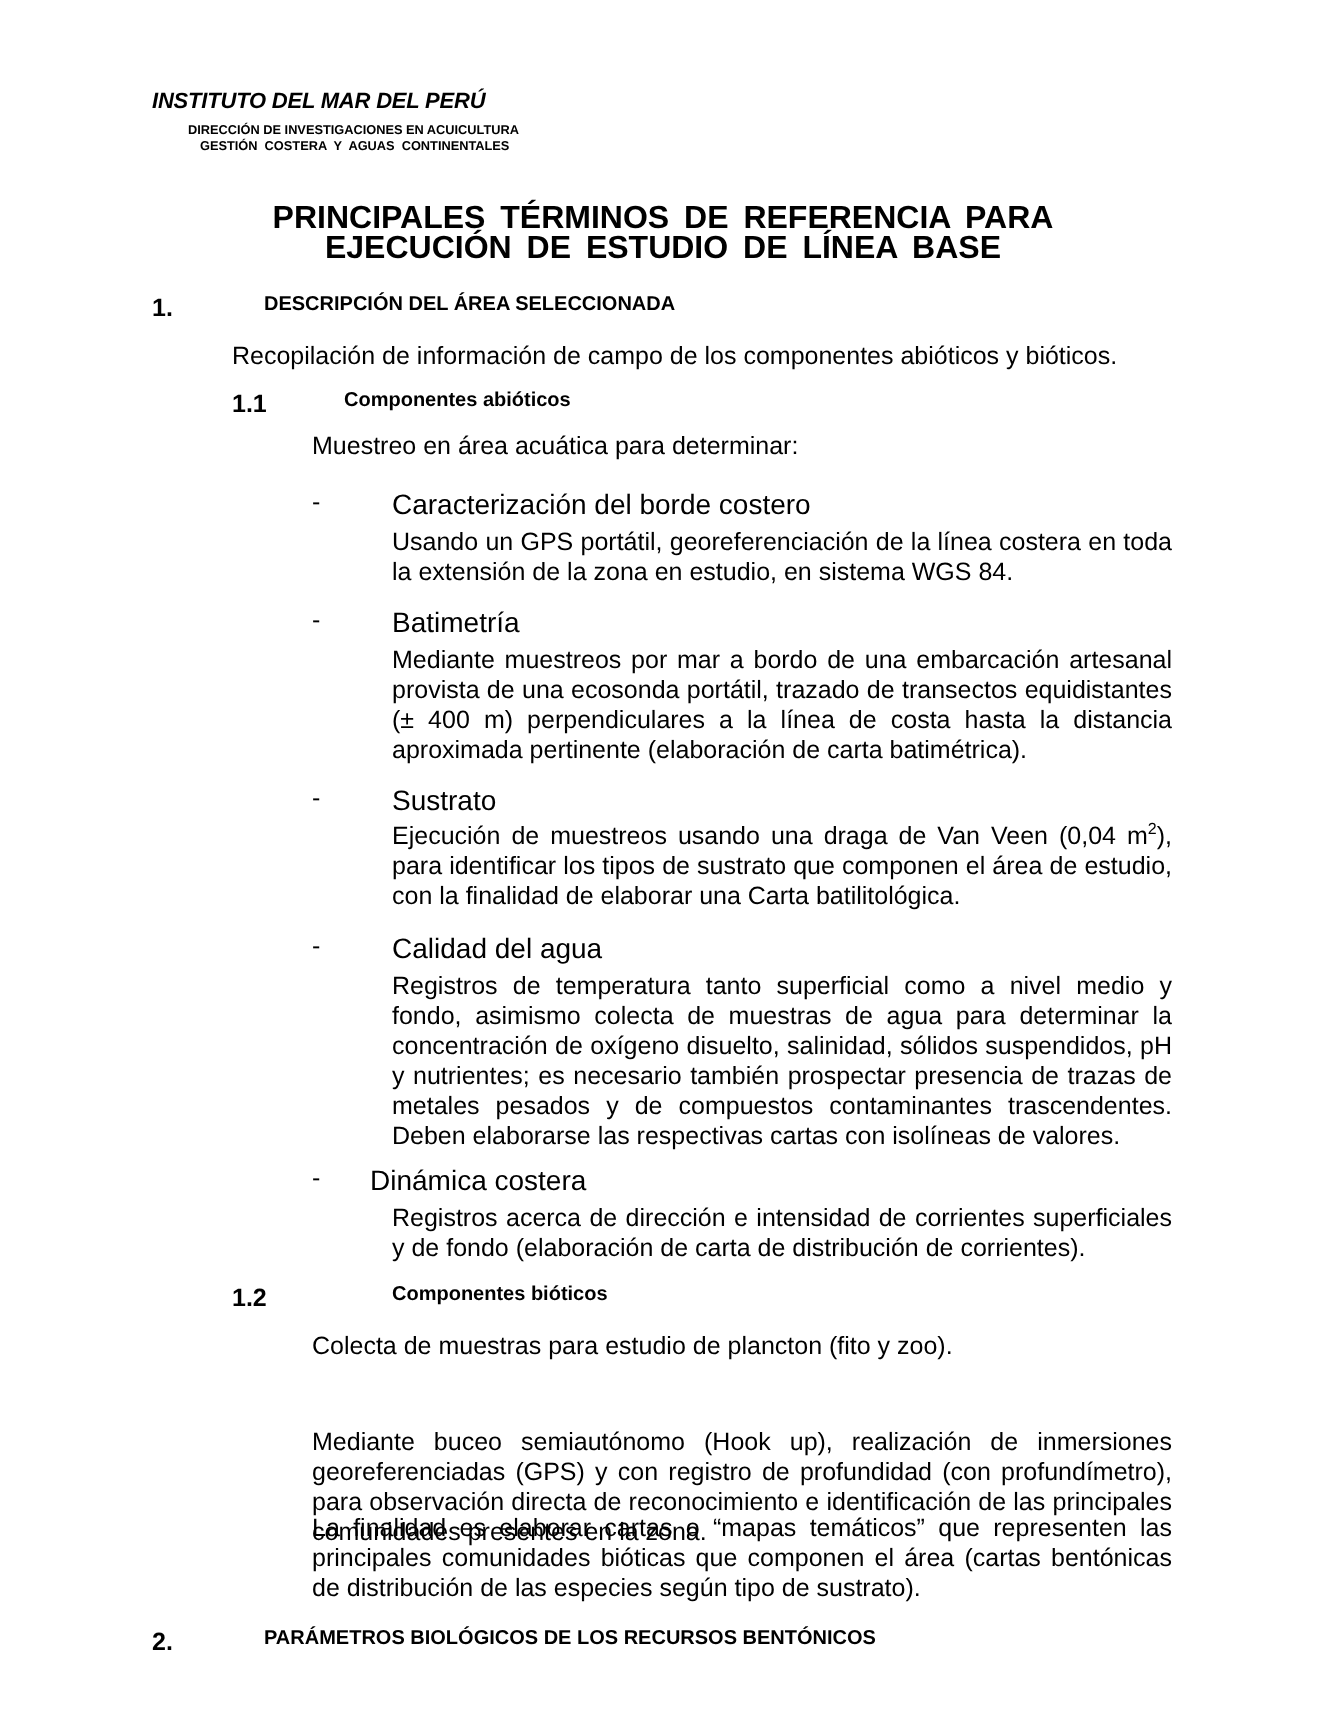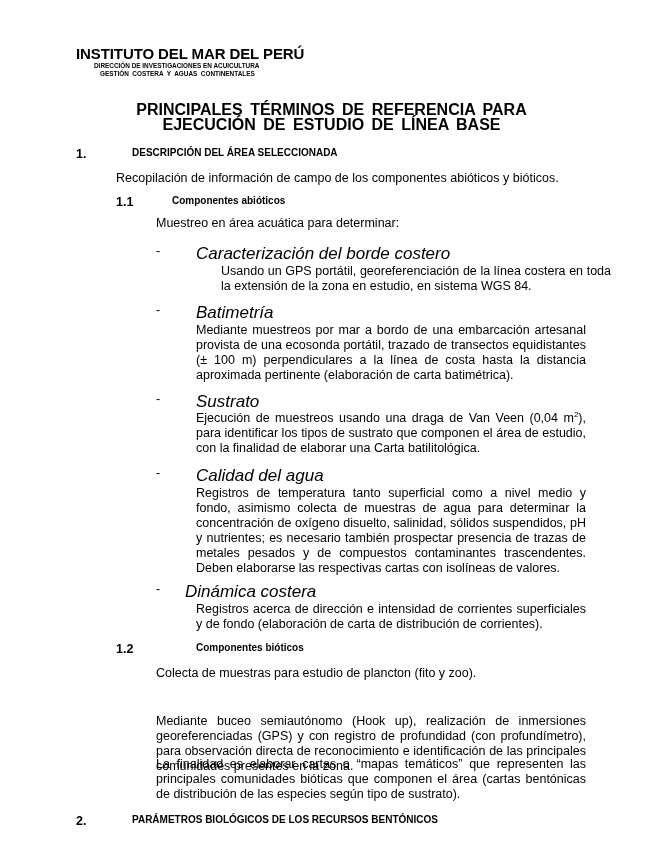--- a/index.html
+++ b/index.html
@@ -1,26 +1,26 @@
 <!DOCTYPE html>
 <html><head>
 <meta charset="utf-8">
 <style>
   html, body { margin:0; padding:0; background:#ffffff; }
   body { width:663px; height:860px; position:relative; overflow:hidden;
          font-family:"Liberation Sans", sans-serif; color:#000; }
   .abs { position:absolute; }
-  .hdr-title { left:76px; top:45px; font-size:15px; font-weight:bold; letter-spacing:-0.1px; }
+  .hdr-title { left:76px; top:45px; font-size:11px; font-weight:bold; letter-spacing:-0.1px;font-style:italic; }
   .hdr-sub { font-size:6.4px; font-weight:bold; white-space:pre; }
   .doc-title { left:0; width:663px; text-align:center; font-size:16px; font-weight:bold; word-spacing:3px; line-height:15px; }
   .num { font-size:12.5px; font-weight:bold; }
   .h1 { font-size:10px; font-weight:bold;padding-left:16px; }
   .p { font-size:12.5px; line-height:15px; }
   .just { text-align:justify; text-align-last:left; }
-  .ital { font-style:italic; font-size:17px; }
+  .ital { font-size:14px; }
   .dash { font-size:12.5px; }
   sup { font-size:8px; line-height:0; }
 </style>
 </head>
 <body>
 
 <div class="abs hdr-title">INSTITUTO DEL MAR DEL PERÚ</div>
 <div class="abs hdr-sub" style="left:94px;top:62px;">DIRECCIÓN DE INVESTIGACIONES EN ACUICULTURA</div>
 <div class="abs hdr-sub" style="left:100px;top:70px;">GESTIÓN  COSTERA  Y  AGUAS  CONTINENTALES</div>
 
@@ -30,25 +30,25 @@
 <div class="abs num" style="left:76px;top:147px;">1.</div>
 <div class="abs h1" style="left:116px;top:147px;">DESCRIPCIÓN DEL ÁREA SELECCIONADA</div>
 <div class="abs p" style="left:116px;top:171px;">Recopilación de información de campo de los componentes abióticos y bióticos.</div>
 
 <div class="abs num" style="left:116px;top:195px;">1.1</div>
 <div class="abs h1" style="left:156px;top:195px;">Componentes abióticos</div>
 <div class="abs p" style="left:156px;top:216px;">Muestreo en área acuática para determinar:</div>
 
 <div class="abs dash" style="left:156px;top:244px;">-</div>
 <div class="abs ital" style="left:196px;top:244px;">Caracterización del borde costero</div>
-<div class="abs p just" style="left:196px;top:264px;width:390px;margin-left:25px;">Usando un GPS portátil,  georeferenciación de la línea costera en toda la extensión de la zona en estudio,  en sistema  WGS  84.</div>
+<div class="abs p just" style="left:196px;top:264px;width:390px;">Usando un GPS portátil,  georeferenciación de la línea costera en toda la extensión de la zona en estudio,  en sistema  WGS  84.</div>
 
 <div class="abs dash" style="left:156px;top:303px;">-</div>
 <div class="abs ital" style="left:196px;top:303px;">Batimetría</div>
-<div class="abs p just" style="left:196px;top:323px;width:390px;">Mediante muestreos por mar a bordo de una embarcación artesanal provista de una ecosonda portátil, trazado de transectos equidistantes (± 100 m)  perpendiculares a la línea de costa hasta la distancia aproximada pertinente  (elaboración de carta batimétrica).</div>
+<div class="abs p just" style="left:196px;top:323px;width:390px;">Mediante muestreos por mar a bordo de una embarcación artesanal provista de una ecosonda portátil, trazado de transectos equidistantes (± 400 m)  perpendiculares a la línea de costa hasta la distancia aproximada pertinente  (elaboración de carta batimétrica).</div>
 
 <div class="abs dash" style="left:156px;top:392px;">-</div>
 <div class="abs ital" style="left:196px;top:392px;">Sustrato</div>
 <div class="abs p just" style="left:196px;top:411px;width:390px;"><span>Ejecución de muestreos usando una draga de Van Veen  (0,04 m</span><sup>2</sup><span>), para identificar los tipos de sustrato que componen el área de estudio, con la finalidad de elaborar una Carta batilitológica.</span></div>
 
 <div class="abs dash" style="left:156px;top:466px;">-</div>
 <div class="abs ital" style="left:196px;top:466px;">Calidad del agua</div>
 <div class="abs p just" style="left:196px;top:486px;width:390px;">Registros de temperatura tanto superficial como a nivel medio y fondo, asimismo colecta de muestras de agua para determinar la concentración de oxígeno disuelto,  salinidad,  sólidos suspendidos, pH y nutrientes; es necesario también prospectar presencia de trazas de metales pesados y de compuestos contaminantes trascendentes. Deben elaborarse las respectivas cartas con isolíneas de valores.</div>
 
 <div class="abs dash" style="left:156px;top:582px;">-</div>

